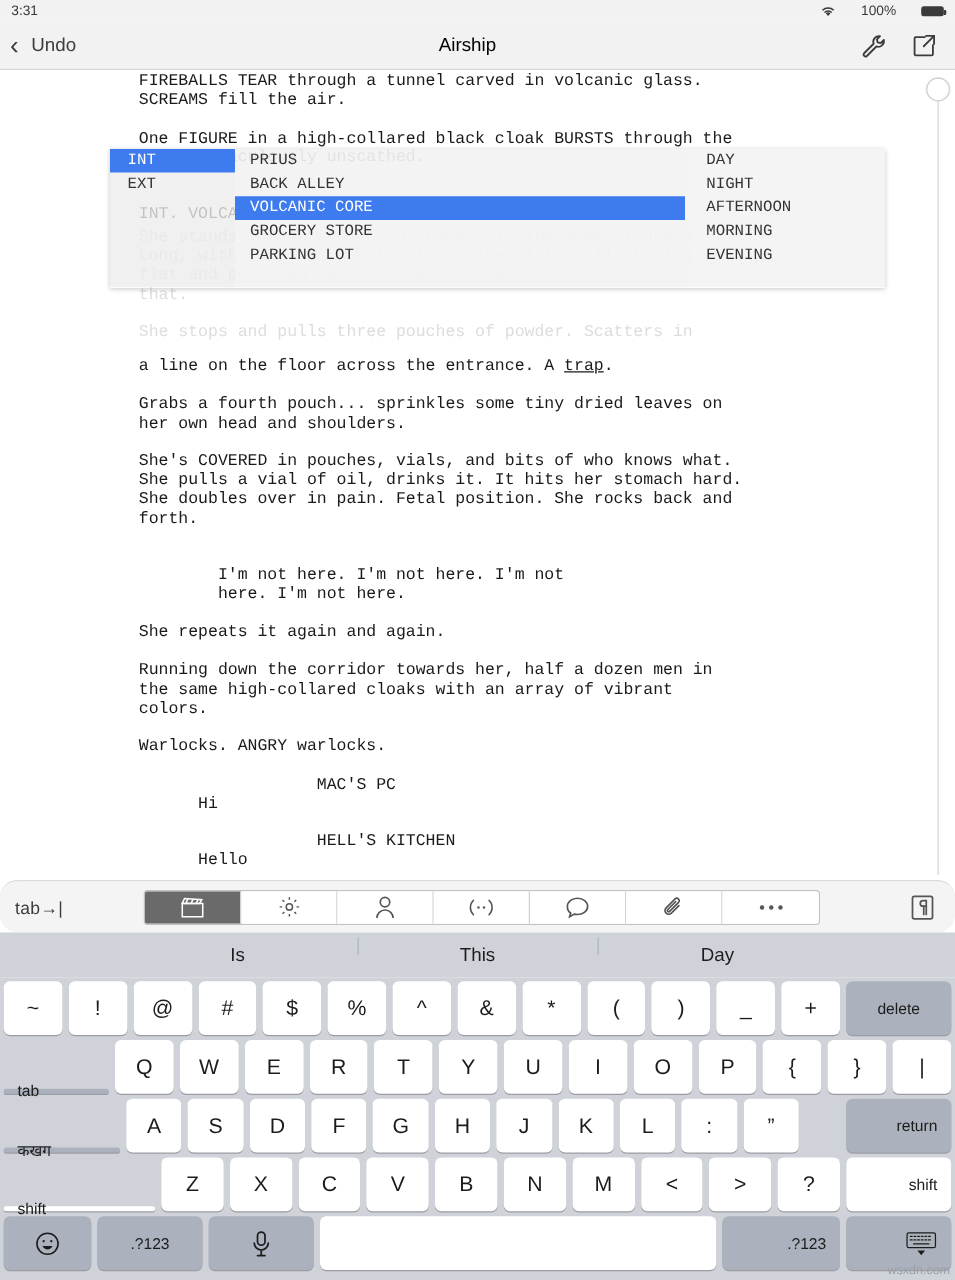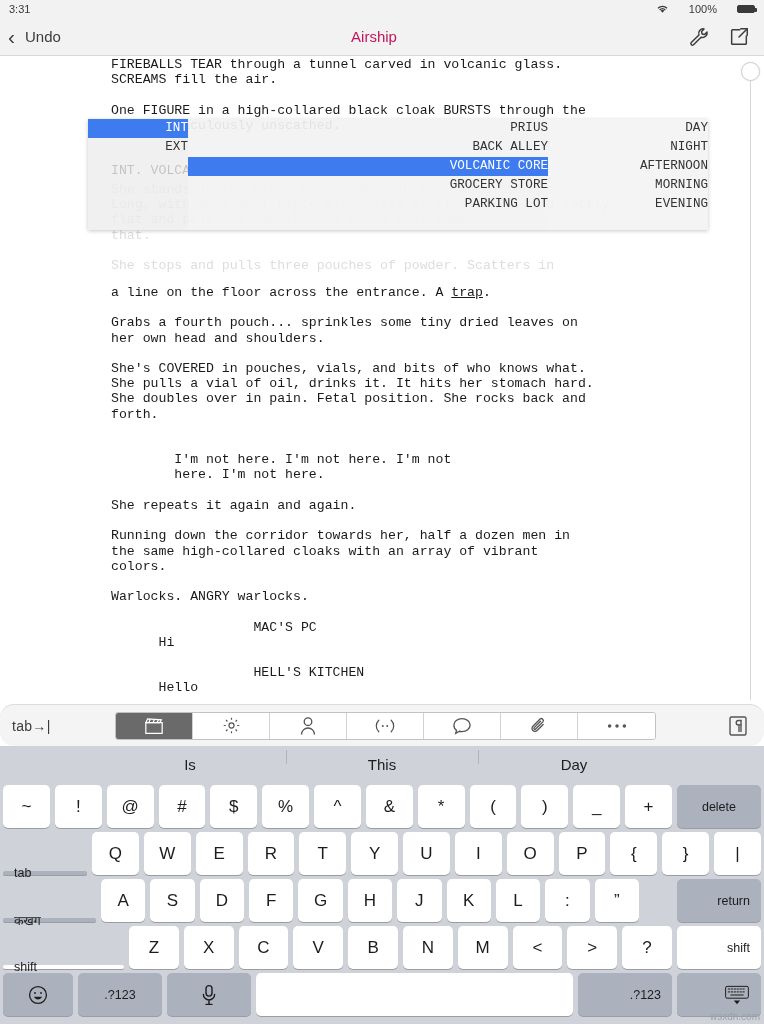--- a/index.html
+++ b/index.html
@@ -34,21 +34,21 @@
     position: absolute; top: 18px; left: 0; width: 764px; height: 38px;
     background: #f2f2f2;
     border-bottom: 1px solid #d8d8d8;
     display: flex; align-items: center;
   }
   .nav-left { display: flex; align-items: center; gap: 10px; padding-left: 8px; }
   .nav-back { font-size: 21px; color: #3c3c3c; line-height: 1; }
   .nav-undo { font-size: 15px; color: #3c3c3c; }
   .nav-title {
     position: absolute; left: 0; right: 16px; text-align: center;
-    font-size: 15px; color: #be185d;
+    font-size: 15px; color: #000000;
     pointer-events: none;
   }
   .nav-right {
     margin-left: auto; display: flex; align-items: center; gap: 18px;
     padding-right: 14px;
   }
 
   
   .doc {
     position: absolute; top: 57px; left: 0; width: 764px; height: 647px;
@@ -88,21 +88,21 @@
   
   .ac-wrap {
     position: absolute; left: 88px; top: 119px;
     width: 620px; height: 111px;
     display: flex;
     font-family: "Liberation Mono", "DejaVu Sans Mono", monospace;
     font-size: 12.6px;
     box-shadow: 0 1px 4px rgba(0,0,0,.22);
     overflow: hidden;
   }
-  .ac-col { height: 111px; overflow: hidden; text-align: right; }
+  .ac-col { height: 111px; overflow: hidden; }
   .ac-col-left   { width: 100px; background: rgba(236,236,236,0.80); }
   .ac-col-mid    { width: 360px; background: rgba(242,242,242,0.93); }
   .ac-col-right  { width: 160px; background: rgba(243,243,243,0.88); }
   .ac-item {
     height: 19px; line-height: 19px;
     padding-left: 12px;
     color: #333;
     white-space: nowrap;
     overflow: hidden;
   }

